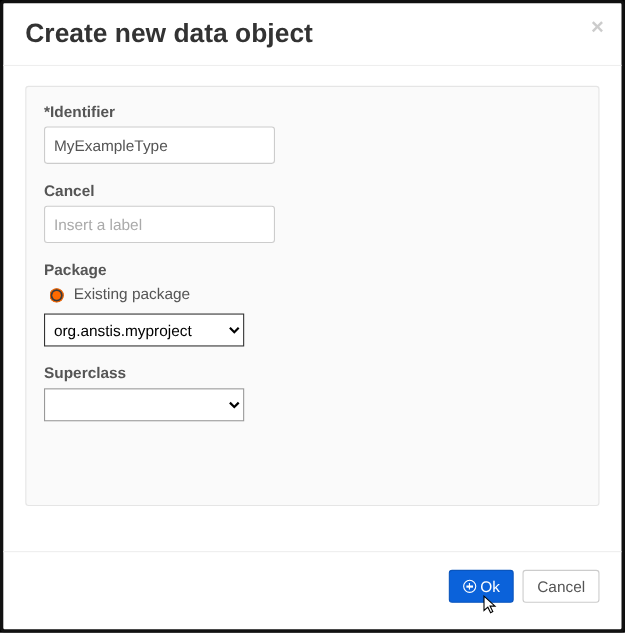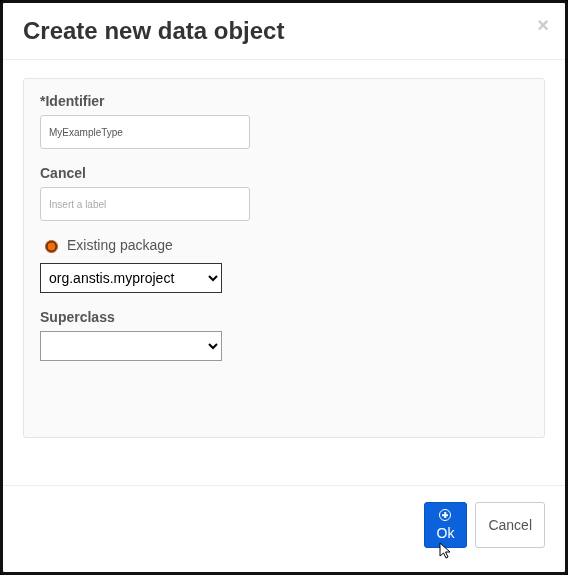--- a/index.html
+++ b/index.html
@@ -55,21 +55,21 @@
     margin-bottom: 6px;
     font-size: 14px;
     font-weight: bold;
   }
   input[type=text].form-control {
     width: 210px;
     height: 30px;
     padding: 16px 8px;
     border: 1px solid #ccc;
     border-radius: 3px;
-    font-size: 10px;
+    font-size: 14px;
     color: #555;
     background: #fff;
   }
   input[type=text].form-control::placeholder {
     color: #aaa;
   }
   .radio-row {
     display: flex;
     gap: 20px;
     align-items: center;
@@ -113,21 +113,20 @@
     padding: 6px 12px;
     border-radius: 3px;
     font-size: 14px;
     cursor: pointer;
     border: 1px solid transparent;
   }
   .btn-primary {
     background: #0b62da;
     border-color: #0a55bd;
     color: #fff;
-    flex-direction: column;
   }
   .btn-default {
     background: #fff;
     border-color: #ccc;
     color: #555;
   }
   .plus-icon {
     display: inline-block;
     width: 12px; height: 12px;
     border: 1.6px solid #fff;
@@ -173,20 +172,21 @@
         <label class="field-label">*Identifier</label>
         <input type="text" class="form-control" value="MyExampleType" style="">
       </div>
 
       <div class="field-block">
         <label class="field-label">Cancel</label>
         <input type="text" class="form-control" placeholder="Insert a label" style="">
       </div>
 
       <div class="field-block">
+        <label class="field-label">Package</label>
         <div class="radio-row">
           <label class="radio-item">
             <input type="radio" name="pkg" checked="" style="">
             <span>Existing package</span>
           </label>
         </div>
         <select class="form-control">
           <option>org.anstis.myproject</option>
         </select>
       </div>

